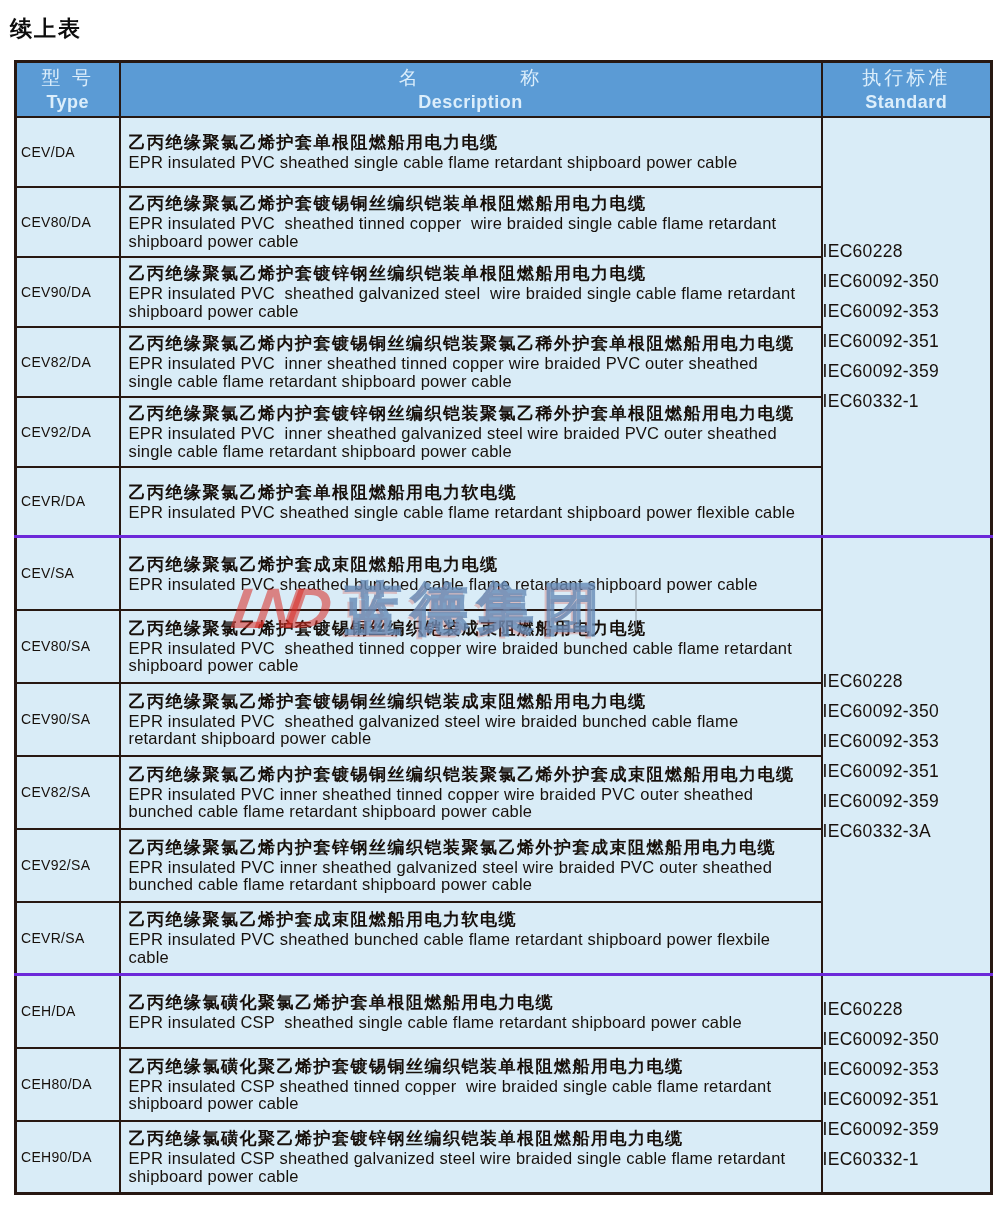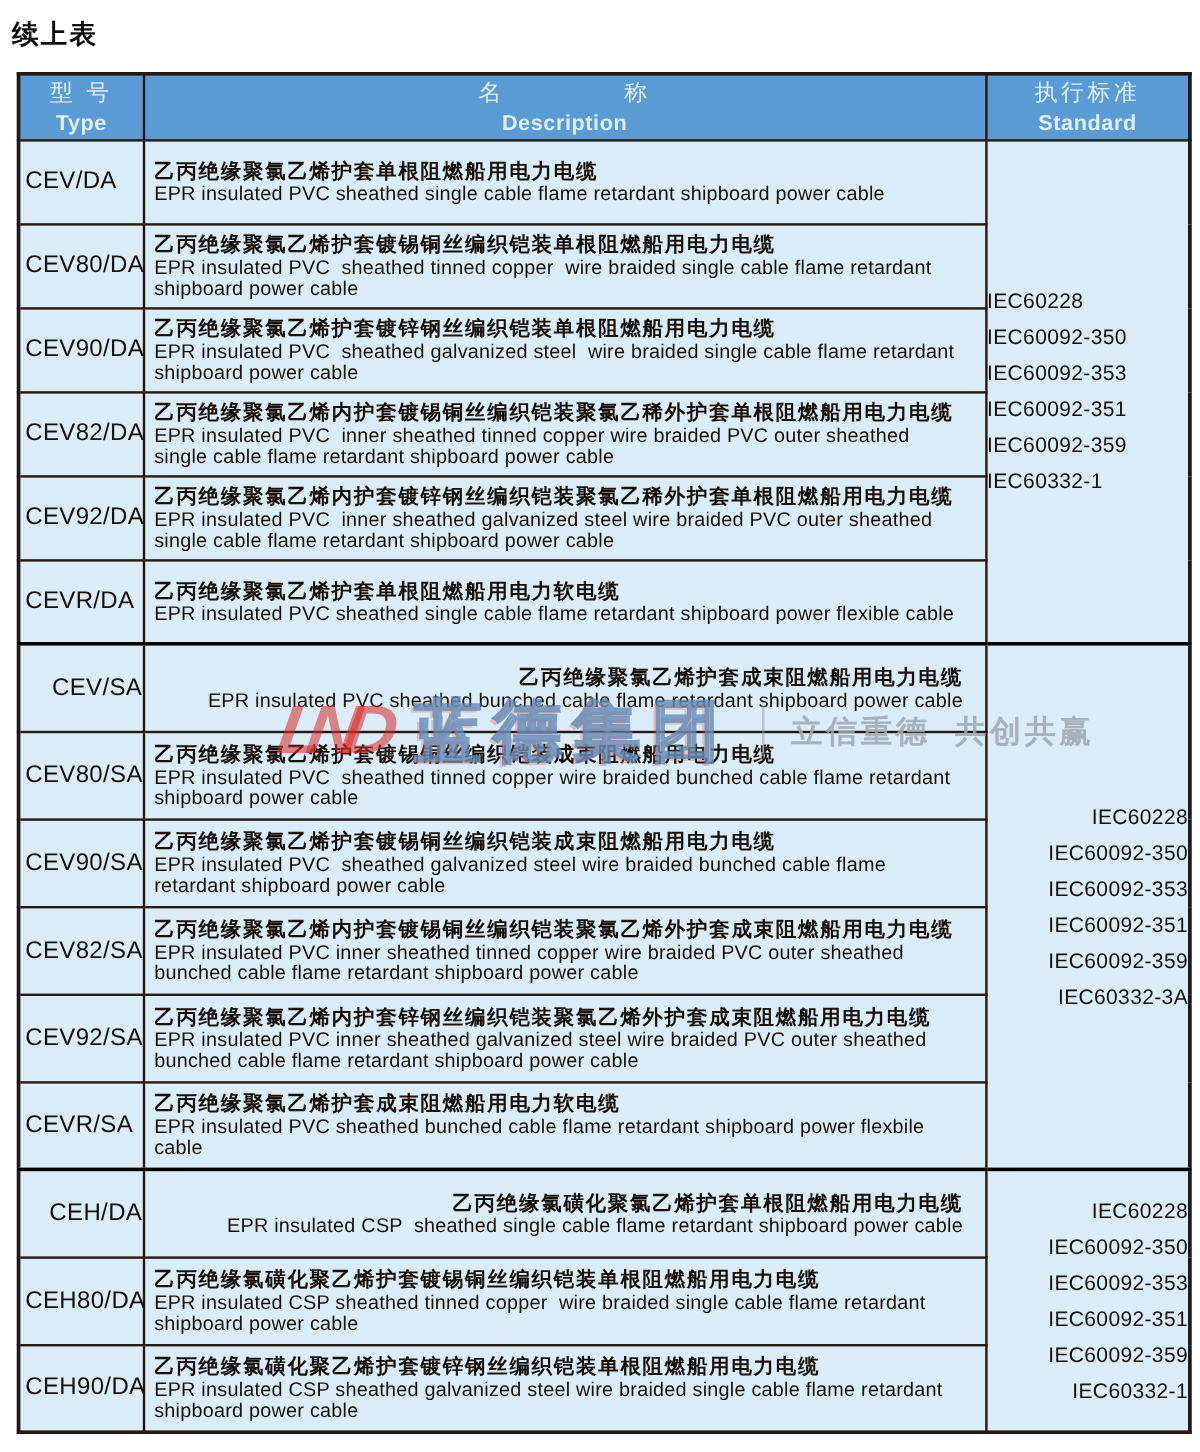--- a/index.html
+++ b/index.html
@@ -26,46 +26,46 @@
     letter-spacing: 2px;
   }
   table.cable-table {
     position: absolute;
     top: 60px;
     left: 14px;
     width: 976px;
     border-collapse: collapse;
     table-layout: fixed;
     border: 3px solid #271812;
-    background: #3b82f6;
+    background: #0369a1;
   }
   col.c-type { width: 104px; }
   col.c-desc { width: 702px; }
   col.c-std  { width: 170px; }
 
   th, td { border: 2px solid #271812; vertical-align: middle; }
 
   thead th {
     background: #5b9bd5;
     color: #dceefb;
     font-weight: 400;
     height: 55px;
     text-align: center;
     padding: 0;
   }
   .th-zh { font-size: 19px; letter-spacing: 3px; white-space: pre; line-height: 26px; }
   .th-en { font-size: 18px; letter-spacing: 0.5px; line-height: 22px; font-weight: bold; }
 
   tr.row-a { height: 70px; }
   tr.row-b { height: 73px; }
-  tr.section-start td { border-top: 3px solid #000000; text-align: right; }
+  tr.section-start td { border-top: 3px solid #6d28d9; }
 
   td.type-cell {
     background: #d9ecf7;
-    font-size: 20px;
+    font-size: 14px;
     padding-left: 4px;
     letter-spacing: 0.3px;
     color: #17100b;
   }
   td.desc-cell {
     background: #d9ecf7;
     padding: 4px 18px 4px 8px;
   }
   .zh {
     font-size: 17px;
@@ -303,16 +303,15 @@
           <div class="en">EPR insulated CSP sheathed galvanized steel wire braided single cable flame retardant shipboard power cable</div>
         </td>
       </tr>
     </tbody>
   </table>
 
   <div class="watermark">
     <span class="wm-logo">LND</span>
     <span class="wm-brand">蓝德集团</span>
     <span class="wm-divider"></span>
-    <span class="wm-slogan">立信重德  共创共赢</span>
   </div>
 
 </div>
 
 </body></html>

